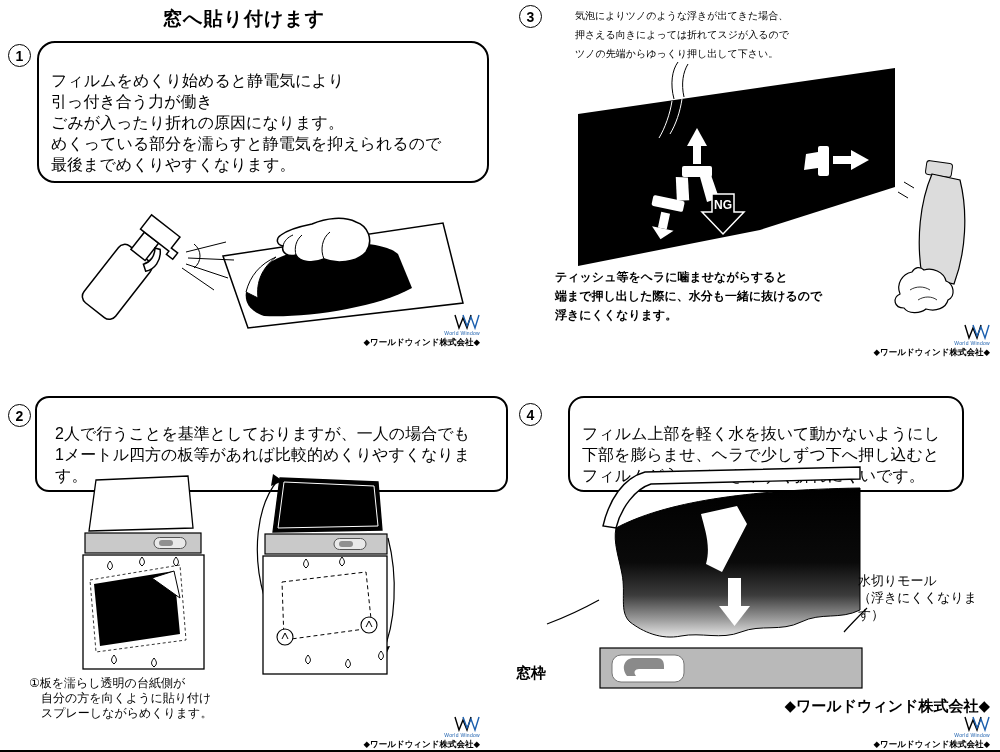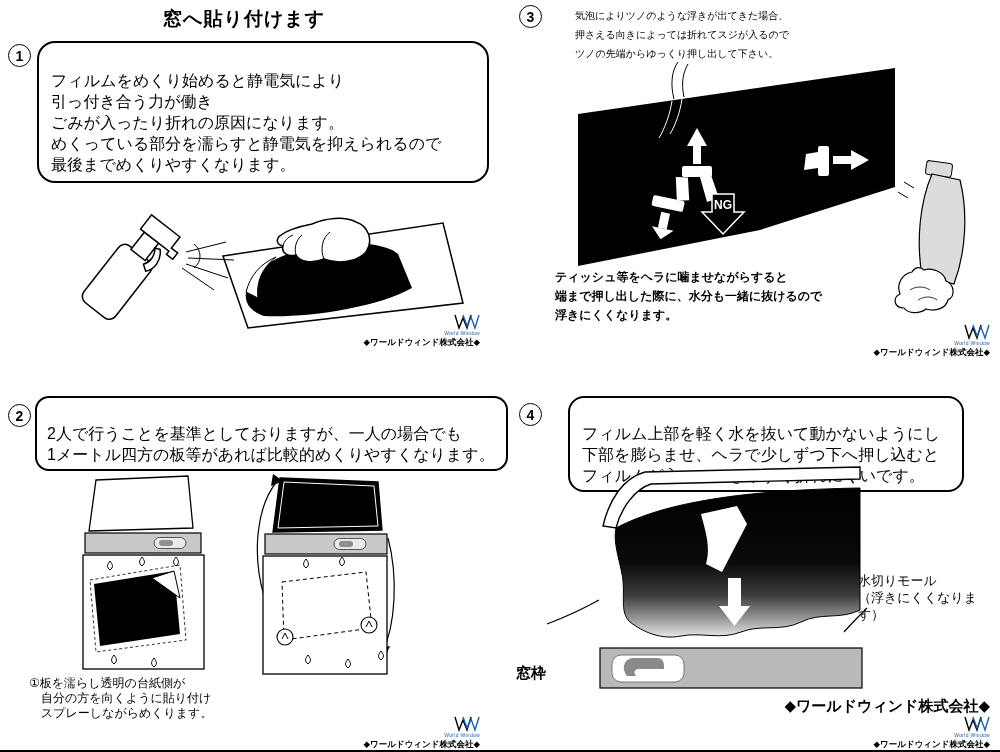--- a/index.html
+++ b/index.html
@@ -85,21 +85,21 @@
       <path d="M1,1 L5,14 L9,4 L13,14 L17,1" stroke="#000" fill="none" stroke-width="1.4"></path>
       <path d="M9,1 L13,12 L17,3 L21,14 L25,1" stroke="#1b5fae" fill="none" stroke-width="1.4"></path>
     </svg>
     <div class="ww-sub">World Window</div>
     <div class="co-name">◆ワールドウィンド株式会社◆</div>
   </div>
 
   <div class="abs stepnum" style="left:8px; top:404px;">
     <span>2</span>
   </div>
-  <div class="abs bubble" style="left:35px; top:396px; width:473px; border-radius:14px; padding:4px 10px;">
+  <div class="abs bubble" style="left:35px; top:396px; width:473px; border-radius:14px; padding:4px 18px;">
     <span>2人で行うことを基準としておりますが、一人の場合でも
 1メートル四方の板等があれば比較的めくりやすくなります。</span>
   </div>
 
   <svg class="abs" style="left:80px; top:474px;" width="128" height="198" viewBox="0 0 128 198">
     <g>
       <polygon points="16,6 108,2 113,54 9,57" fill="#fff" stroke="#000" stroke-width="1.3"></polygon>
     </g>
     <g>
       <rect x="5" y="59" width="116" height="20" fill="#c9c9c9" stroke="#000" stroke-width="1.2"></rect>

